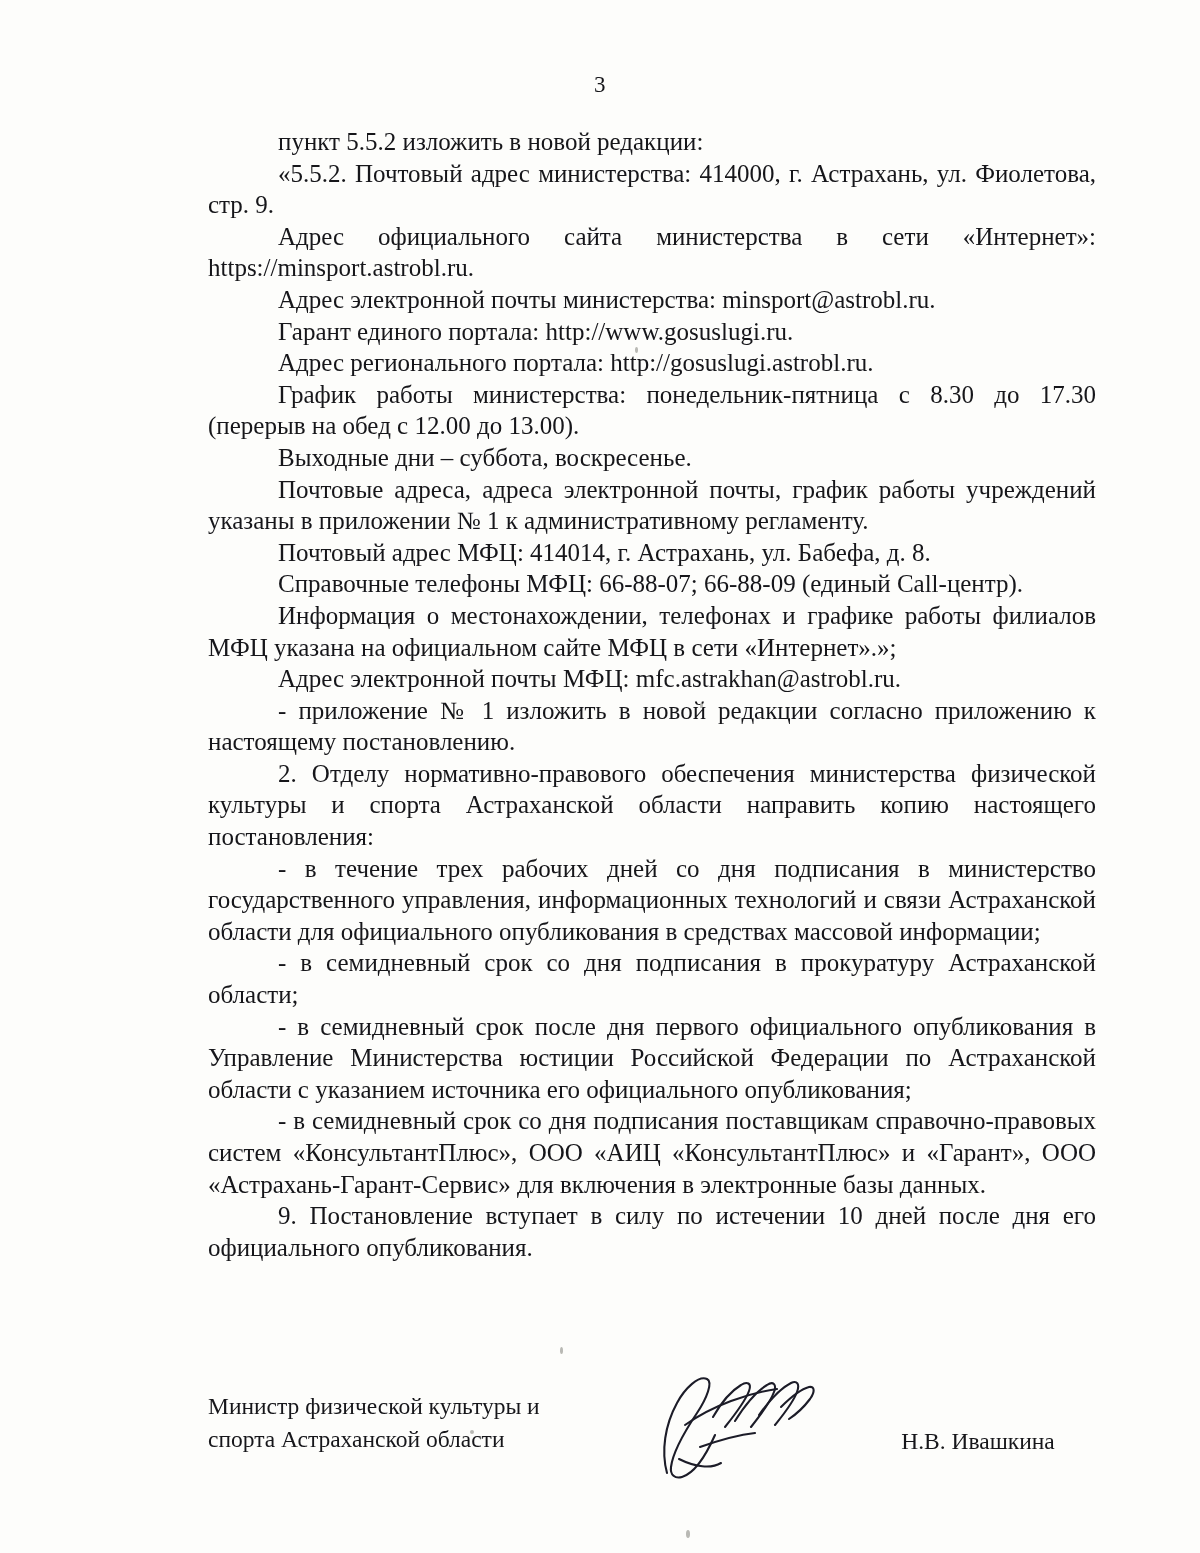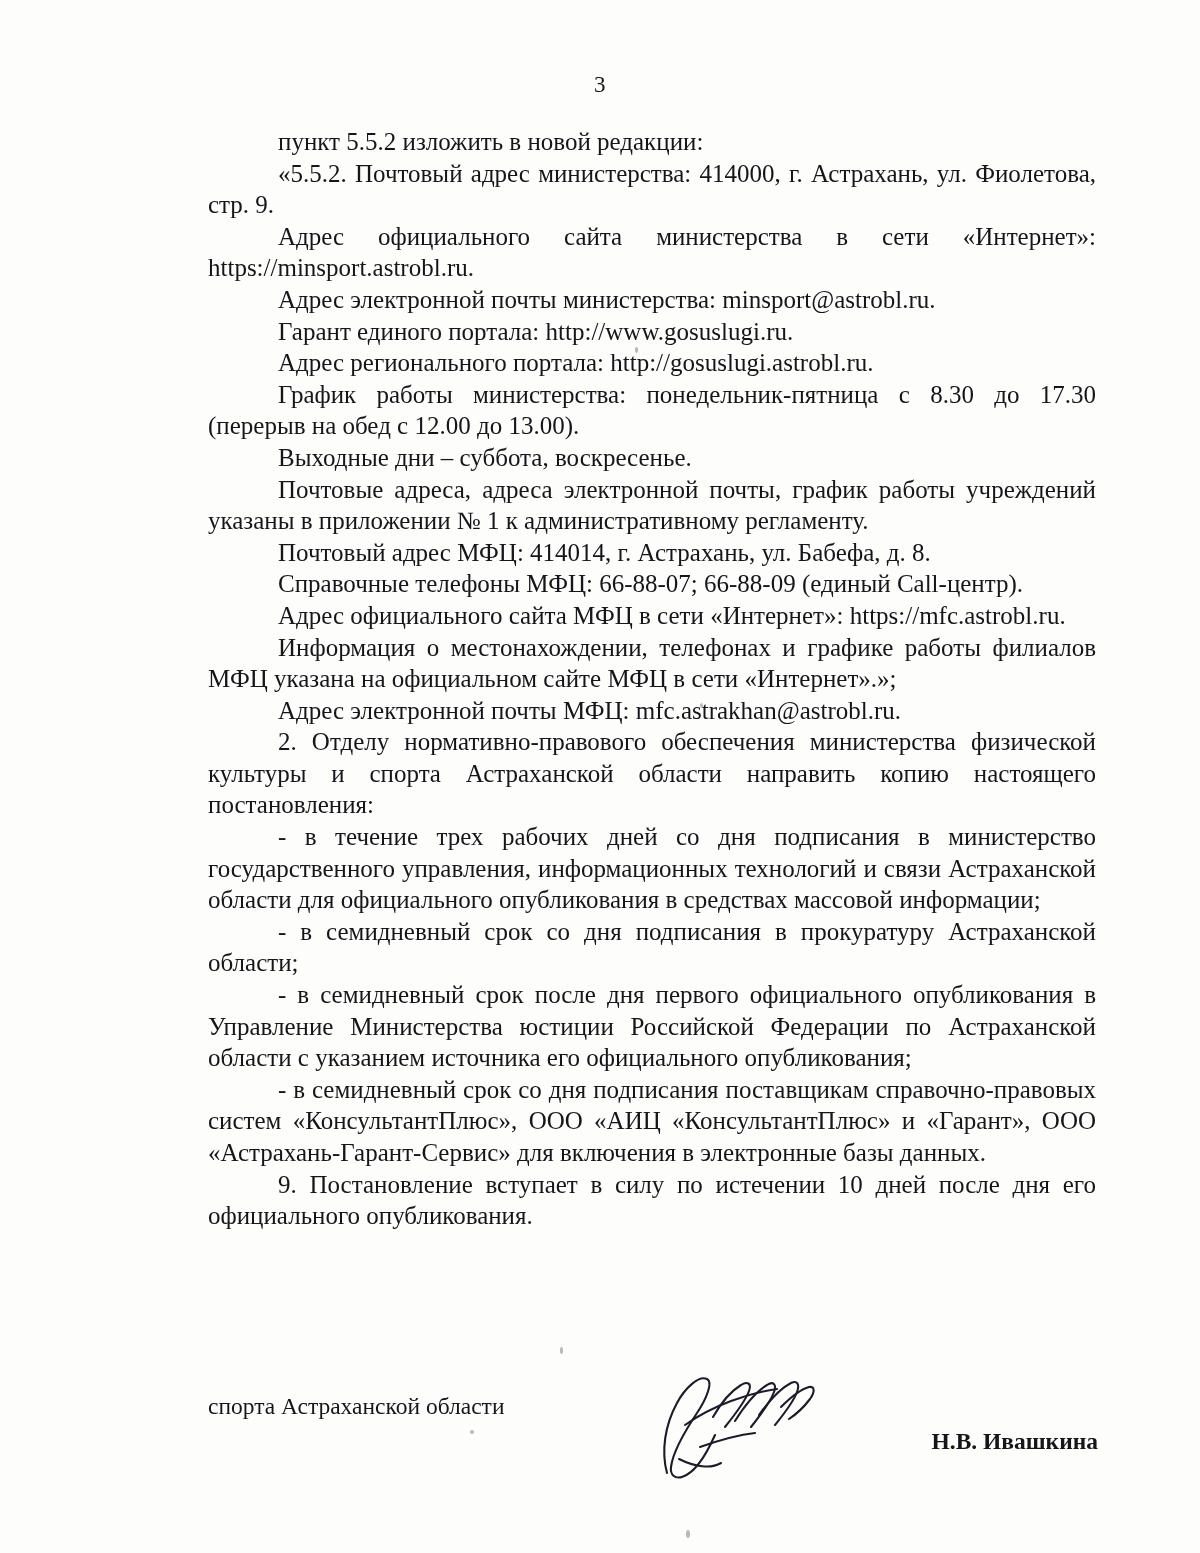--- a/index.html
+++ b/index.html
@@ -52,22 +52,21 @@
     position: absolute;
     left: 0;
     top: 0;
     width: 430px;
   }
   .sig-name {
     position: absolute;
     right: 0;
     top: 35px;
     width: 240px;
-    text-align: right;
-    font-weight: bold;
+    text-align: center;
   }
   .signature-mark {
     position: absolute;
     left: 655px;
     top: 1355px;
     width: 170px;
     height: 130px;
     pointer-events: none;
   }
   .speck {
@@ -88,33 +87,34 @@
     <p>«5.5.2. Почтовый адрес министерства: 414000, г. Астрахань, ул. Фиолетова, стр. 9.</p>
     <p>Адрес официального сайта министерства в сети «Интернет»: https://minsport.astrobl.ru.</p>
     <p>Адрес электронной почты министерства: minsport@astrobl.ru.</p>
     <p>Гарант единого портала: http://www.gosuslugi.ru.</p>
     <p>Адрес регионального портала: http://gosuslugi.astrobl.ru.</p>
     <p>График работы министерства: понедельник-пятница с 8.30 до 17.30 (перерыв на обед с 12.00 до 13.00).</p>
     <p>Выходные дни – суббота, воскресенье.</p>
     <p>Почтовые адреса, адреса электронной почты, график работы учреждений указаны в приложении № 1 к административному регламенту.</p>
     <p>Почтовый адрес МФЦ: 414014, г. Астрахань, ул. Бабефа, д. 8.</p>
     <p>Справочные телефоны МФЦ: 66-88-07; 66-88-09 (единый Call-центр).</p>
-    <p>Адрес официального сайта МФЦ в сети «Интернет»: https://mfc.astrobl.ru.</p>
     <p>Информация о местонахождении, телефонах и графике работы филиалов МФЦ указана на официальном сайте МФЦ в сети «Интернет».»;</p>
     <p>Адрес электронной почты МФЦ: mfc.astrakhan@astrobl.ru.</p>
+    <p>- приложение № 1 изложить в новой редакции согласно приложению к настоящему постановлению.</p>
     <p>2. Отделу нормативно-правового обеспечения министерства физической культуры и спорта Астраханской области направить копию настоящего постановления:</p>
     <p>- в течение трех рабочих дней со дня подписания в министерство государственного управления, информационных технологий и связи Астраханской области для официального опубликования в средствах массовой информации;</p>
     <p>- в семидневный срок со дня подписания в прокуратуру Астраханской области;</p>
     <p>- в семидневный срок после дня первого официального опубликования в Управление Министерства юстиции Российской Федерации по Астраханской области с указанием источника его официального опубликования;</p>
     <p>- в семидневный срок со дня подписания поставщикам справочно-правовых систем «КонсультантПлюс», ООО «АИЦ «КонсультантПлюс» и «Гарант», ООО «Астрахань-Гарант-Сервис» для включения в электронные базы данных.</p>
     <p>9. Постановление вступает в силу по истечении 10 дней после дня его официального опубликования.</p>
   </div>
 
   <div class="signature-block">
     <div class="sig-left">
+      <div>Министр физической культуры и</div>
       <div>спорта Астраханской области</div>
     </div>
     <div class="sig-name">Н.В. Ивашкина</div>
   </div>
 
   <svg class="signature-mark" viewBox="0 0 170 130">
     <g fill="none" stroke="#1c1c28" stroke-width="2.1" stroke-linecap="round" stroke-linejoin="round">
       <path d="M12 118 C6 96 10 70 22 48 C30 33 44 20 52 24 C58 27 52 43 42 58 C30 76 18 96 16 112 C15 120 20 124 27 122 C40 118 52 98 60 80"></path>
       <path d="M30 70 C44 60 60 52 76 46 C92 40 108 36 122 34"></path>
       <path d="M58 62 C66 48 76 36 86 30 C92 26 97 28 94 36 C90 47 78 62 70 72"></path>

